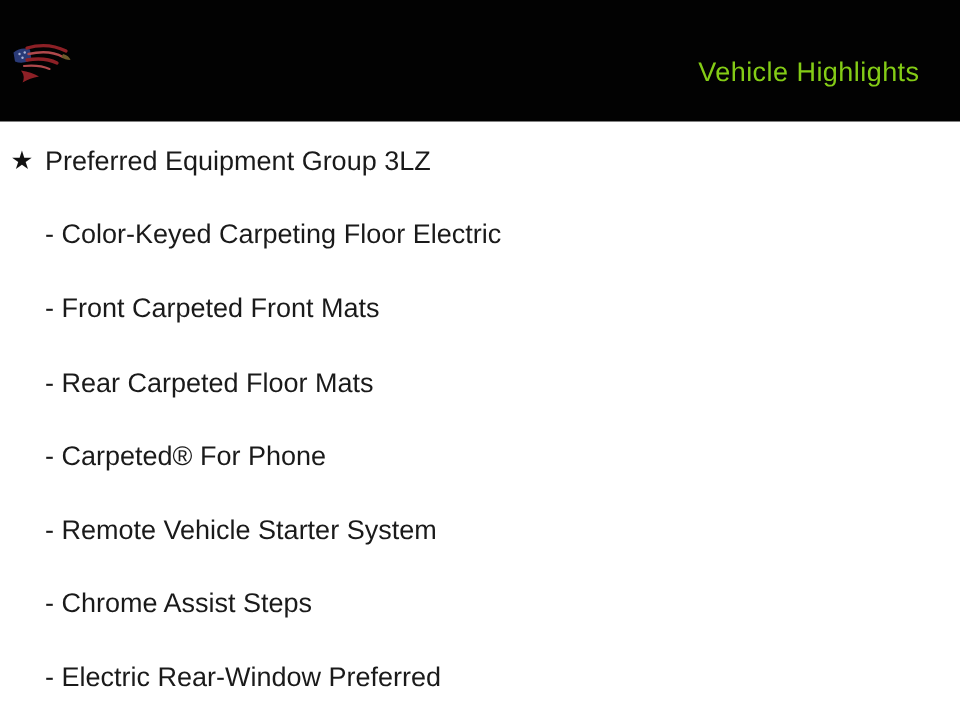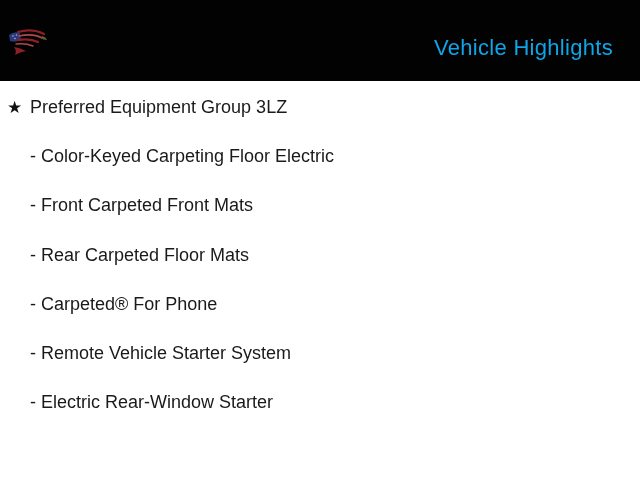--- a/index.html
+++ b/index.html
@@ -23,22 +23,22 @@
     height: 81px;
     background: #020202;
   }
   .header-title {
     position: absolute;
     top: 0;
     right: 27px;
     height: 96px;
     display: flex;
     align-items: center;
-    color: #0ea5e9;
-    font-size: 22px;
+    color: #84cc16;
+    font-size: 18px;
     letter-spacing: 0.3px;
     white-space: nowrap;
   }
   .logo {
     position: absolute;
     left: 6px;
     top: 24px;
     width: 50px;
     height: 34px;
   }
@@ -114,17 +114,20 @@
     <li class="feature-row">
       <span>- Rear Carpeted Floor Mats</span>
     </li>
     <li class="feature-row">
       <span>- Carpeted® For Phone</span>
     </li>
     <li class="feature-row">
       <span>- Remote Vehicle Starter System</span>
     </li>
     <li class="feature-row">
-      <span>- Electric Rear-Window Starter</span>
+      <span>- Chrome Assist Steps</span>
+    </li>
+    <li class="feature-row">
+      <span>- Electric Rear-Window Preferred</span>
     </li>
 
   </ul>
 </div>
 
 </body></html>

